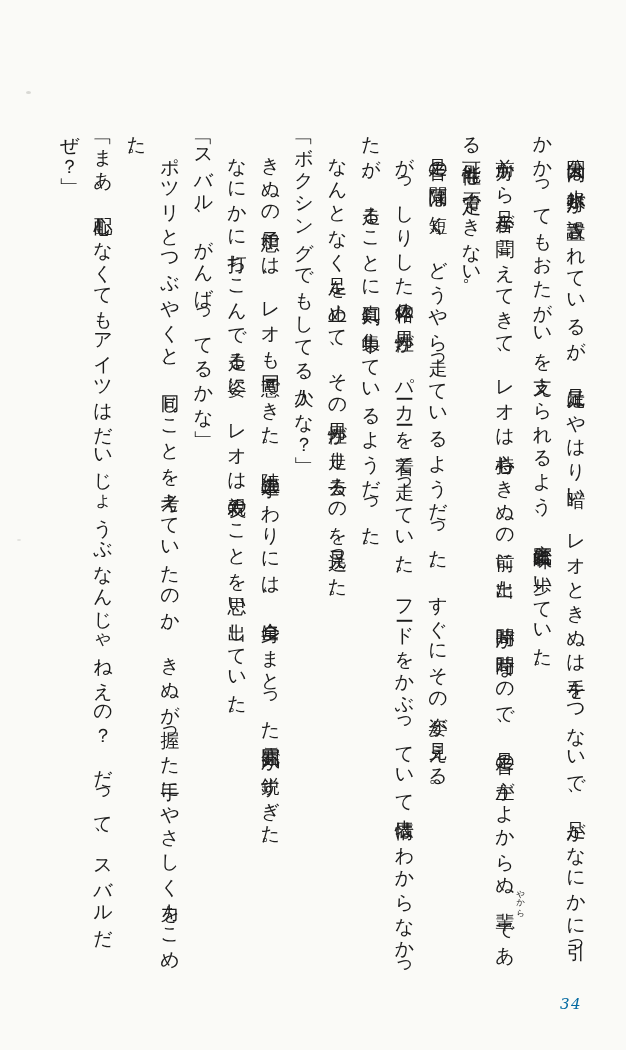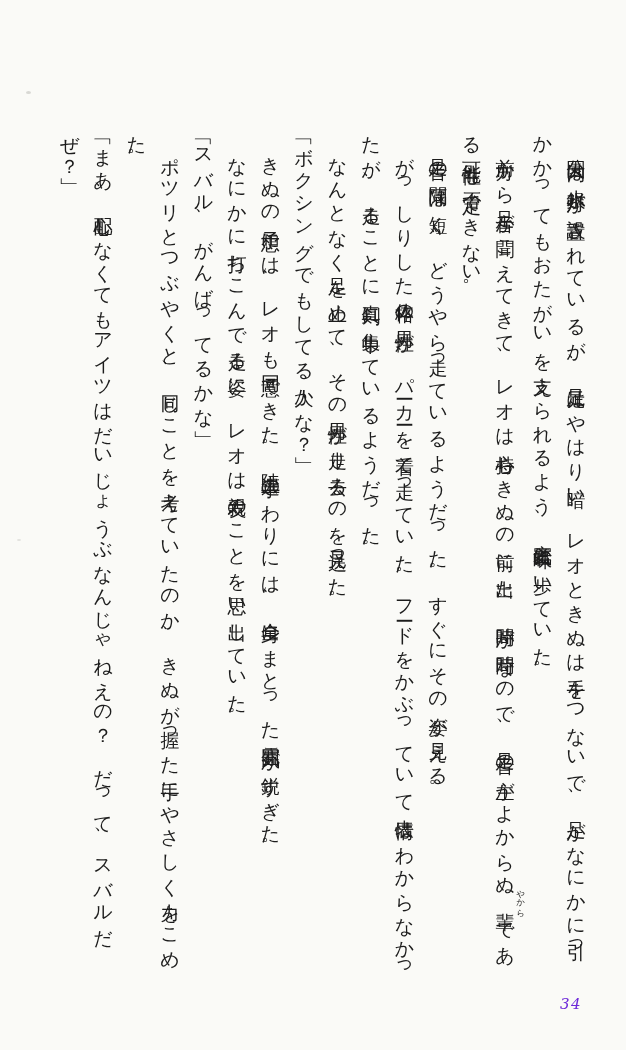--- a/index.html
+++ b/index.html
@@ -35,21 +35,21 @@
     letter-spacing: 0;
     color: #1c1c1c;
   }
   .page-number {
     position: absolute;
     left: 560px;
     top: 995px;
     font-style: italic;
     font-size: 15px;
     letter-spacing: 1.5px;
-    color: #6d28d9;
+    color: #0369a1;
   }
   .speck {
     position: absolute;
     background: #d8d8d4;
     border-radius: 50%;
     filter: blur(0.5px);
   }
   .speck-1 { left: 26px; top: 91px; width: 5px; height: 3px; }
   .speck-2 { left: 17px; top: 539px; width: 4px; height: 2px; opacity: 0.7; }
 </style>

